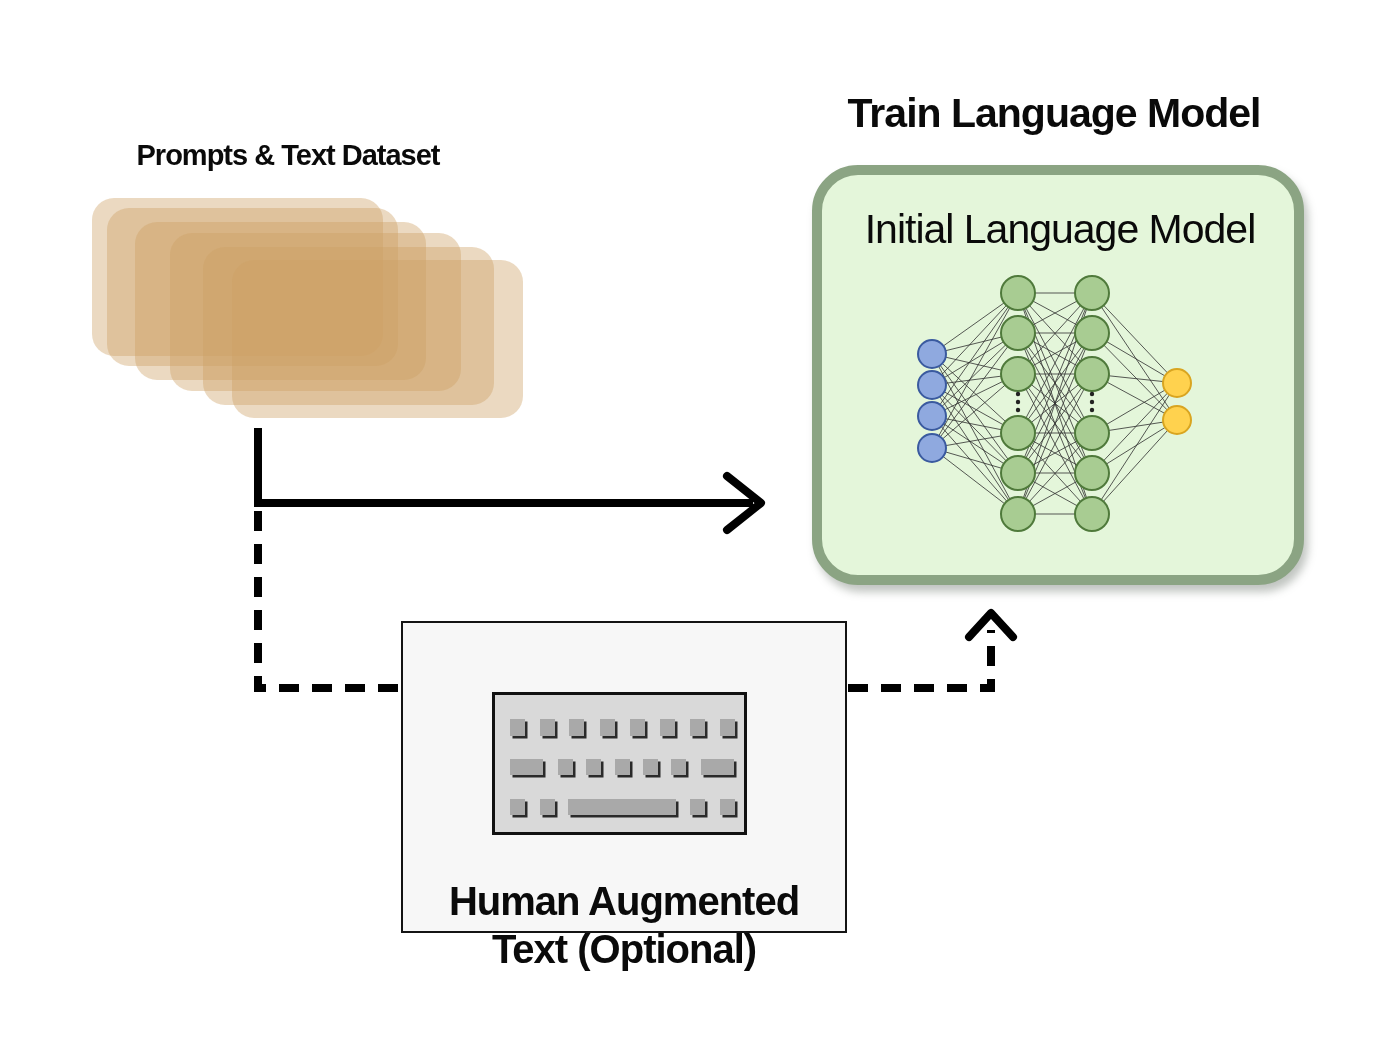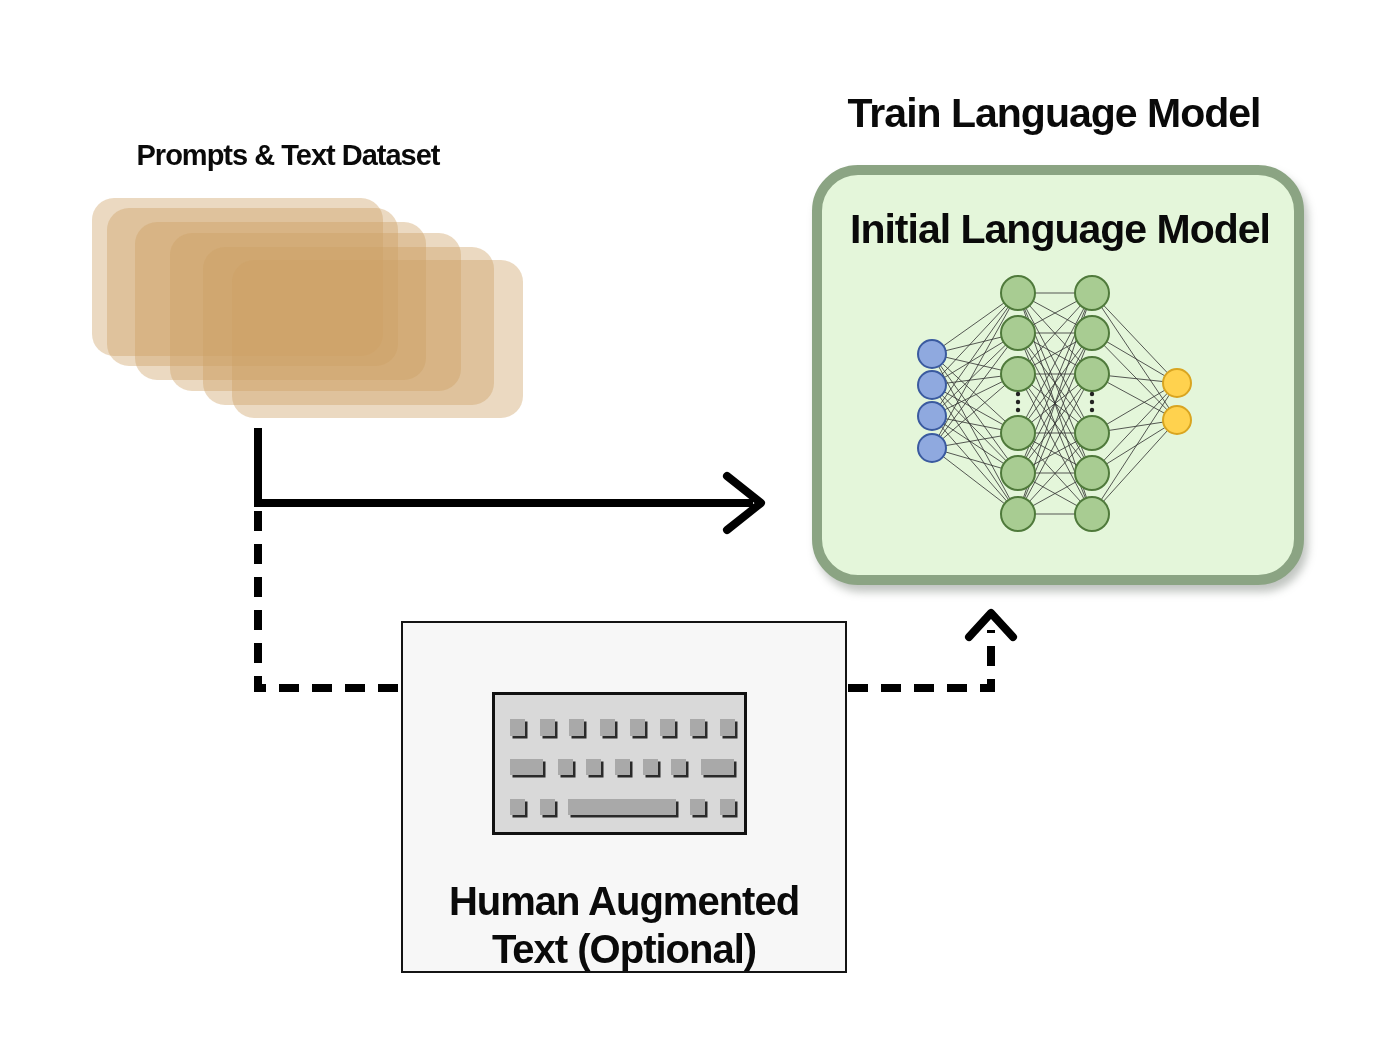--- a/index.html
+++ b/index.html
@@ -32,25 +32,25 @@
     background:var(--card-rgba);
   }
   #model-box{
     position:absolute;left:812px;top:165px;width:492px;height:420px;
     box-sizing:border-box;border:10px solid var(--model-border);
     border-radius:46px;background:var(--model-fill);
     box-shadow:4px 7px 9px rgba(100,110,100,0.4);
   }
   #model-title{
     position:absolute;left:4px;right:0;top:34px;text-align:center;
-    font-weight:700;font-size:41px;color:var(--text);letter-spacing:-1px;
+    font-weight:400;font-size:41px;color:var(--text);letter-spacing:-1px;
     line-height:1;white-space:nowrap;
   }
   #human-box{
-    position:absolute;left:401px;top:621px;width:446px;height:352px;
+    position:absolute;left:401px;top:621px;width:446px;height:312px;
     box-sizing:border-box;border:2px solid #141414;background:var(--human-fill);
   }
   #keyboard{
     position:absolute;left:89px;top:69px;width:255px;height:143px;
     box-sizing:border-box;border:3px solid #111111;background:var(--keyboard-fill);
   }
   .key{
     position:absolute;background:var(--key-fill);
     box-shadow:2.5px 2.5px 0 var(--key-shadow);
   }

